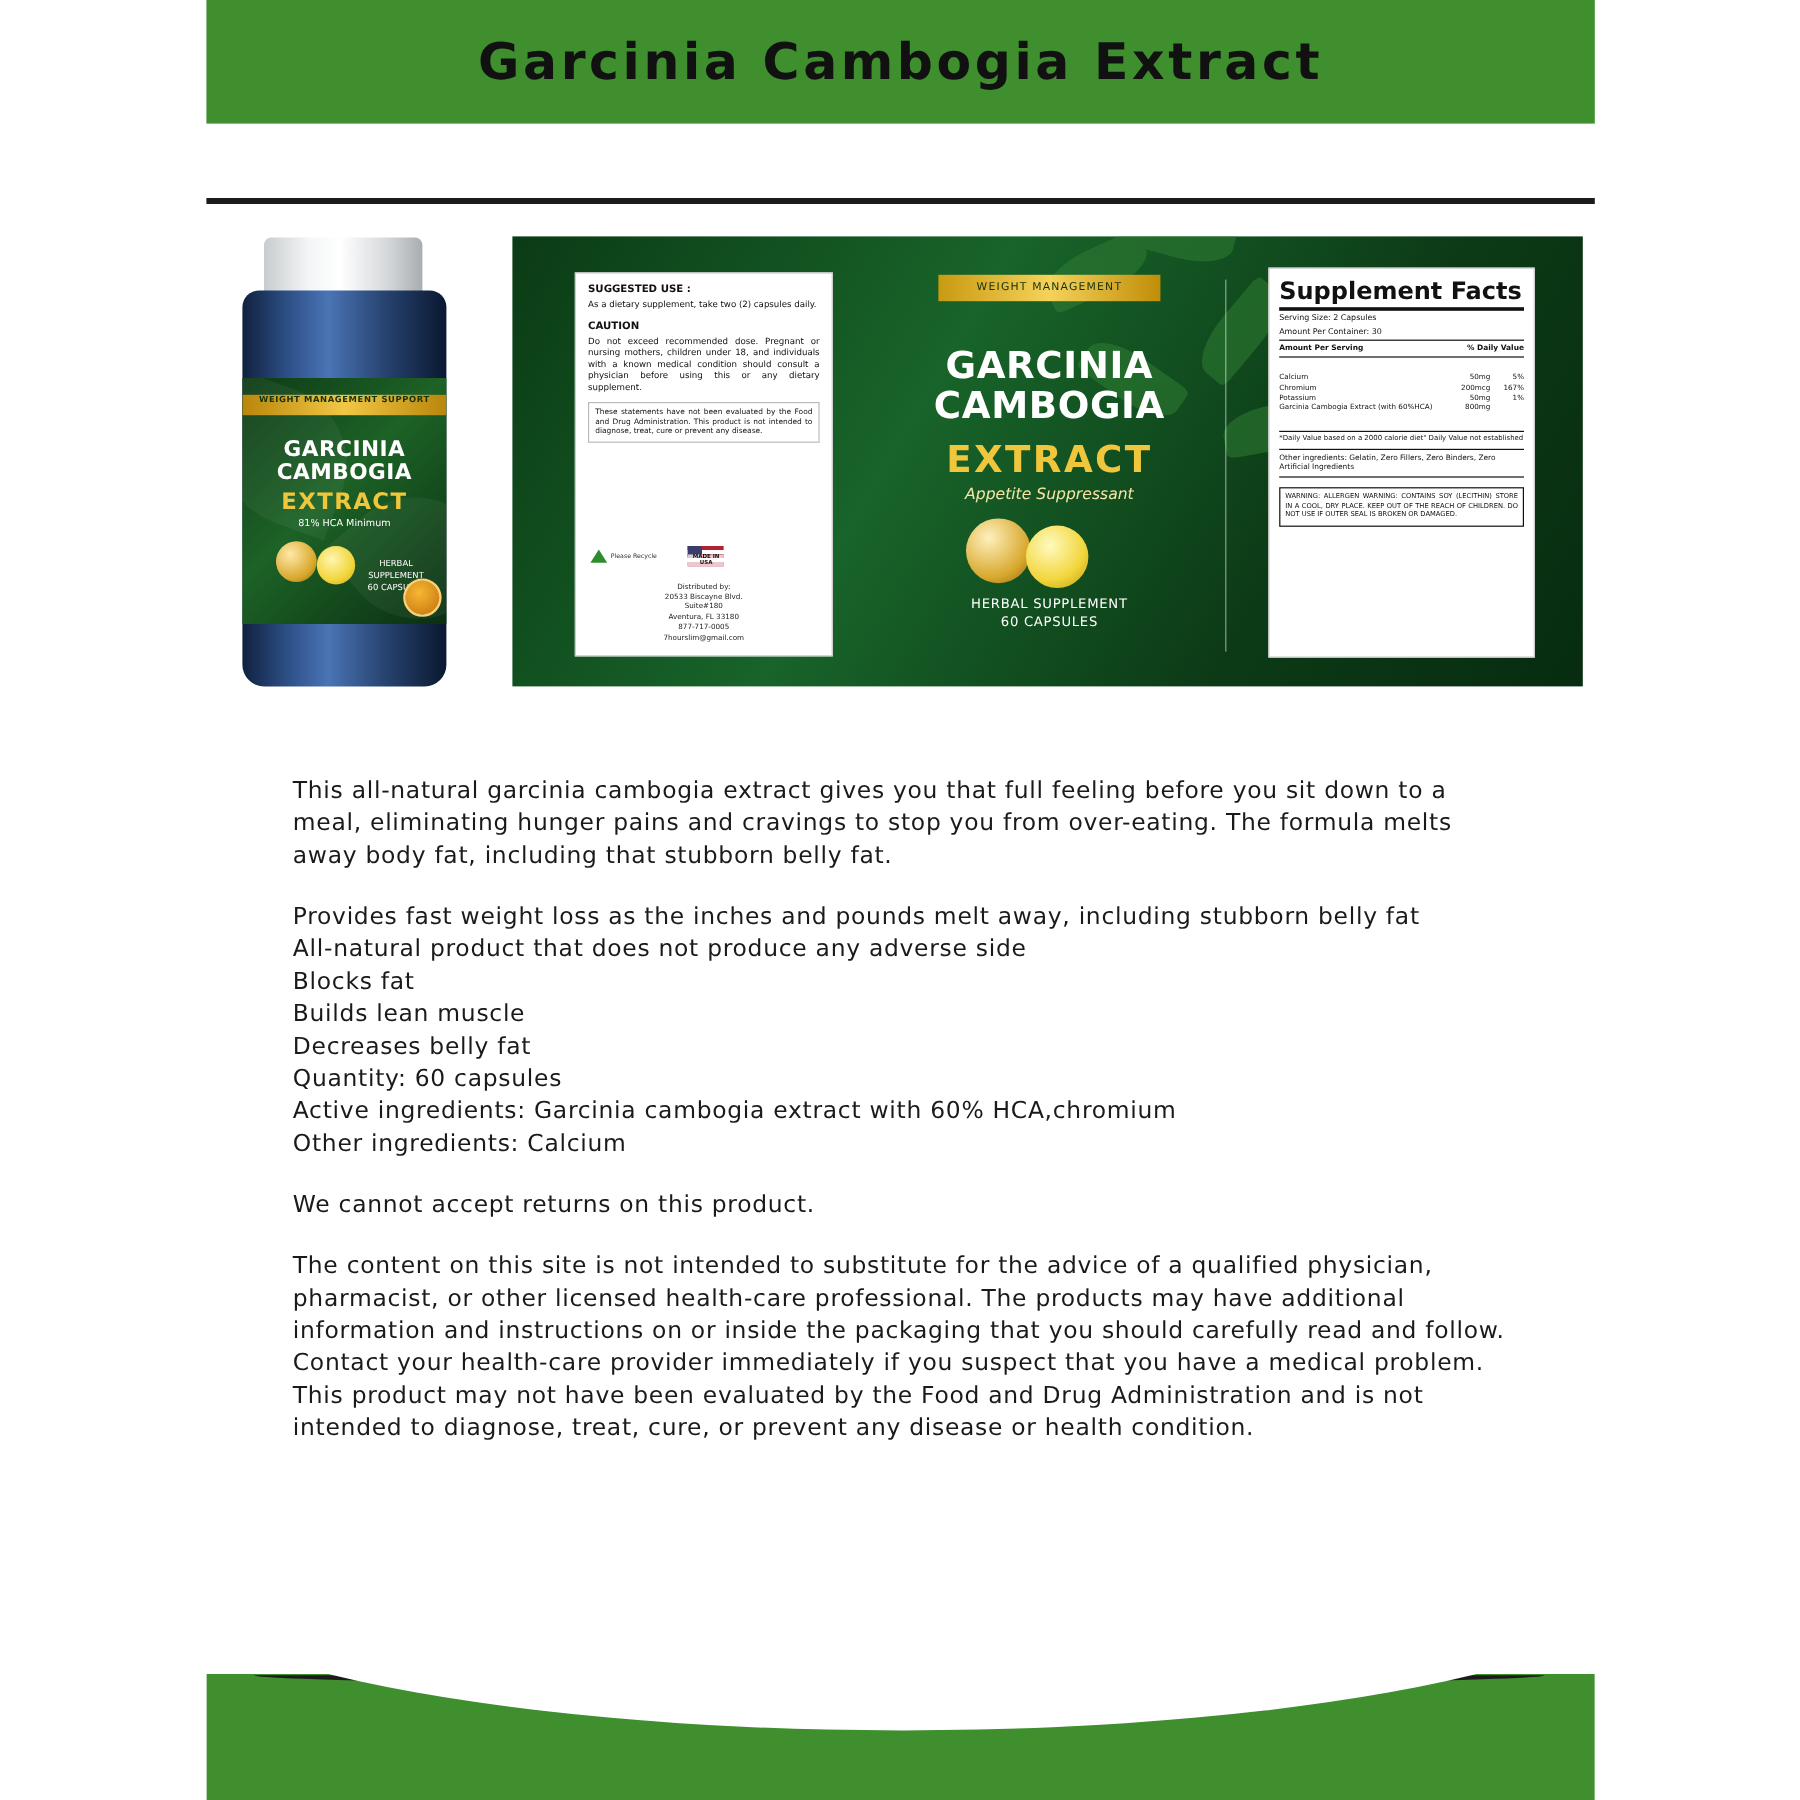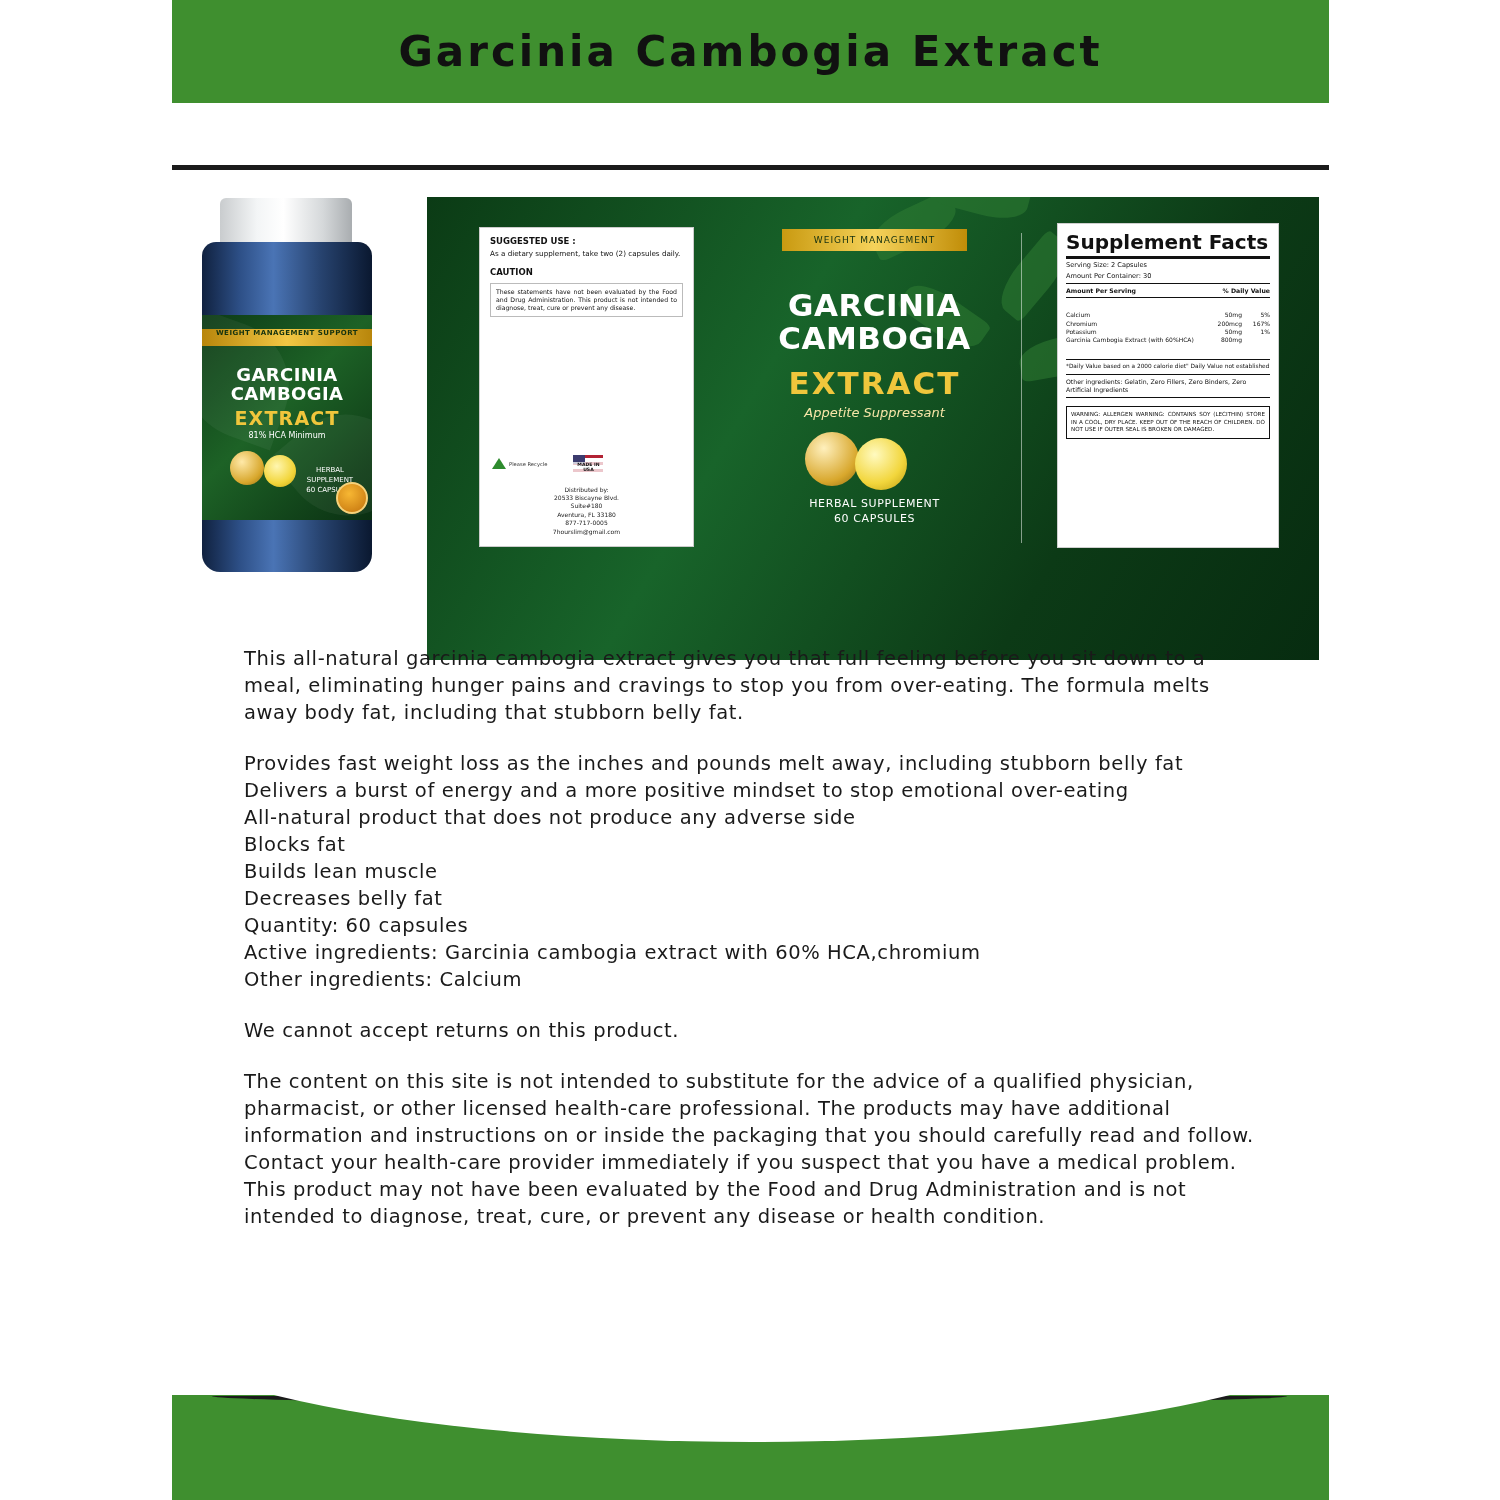--- a/index.html
+++ b/index.html
@@ -175,21 +175,21 @@
     background: radial-gradient(circle at 40% 35%, #f7b733, #c2710c);
     border: 2px solid #f7d27a;
   }
 
   
   .label-art {
     position: absolute;
     left: 255px;
     top: 12px;
     width: 892px;
-    height: 463px;
+    height: 375px;
     background: linear-gradient(120deg,#0b3b15 0%, #18642a 38%, #0c3a16 72%, #072c10 100%);
     overflow: hidden;
   }
   .art-leafy {
     position: absolute;
     right: 180px;
     top: -30px;
     width: 300px;
     height: 260px;
     opacity: .55;
@@ -520,20 +520,21 @@
       <i style="left:100px; top:10px;  transform:rotate(15deg);"></i>
       <i style="left:150px; top:90px;  transform:rotate(-50deg);"></i>
       <i style="left:60px;  top:130px; transform:rotate(35deg);"></i>
       <i style="left:180px; top:170px; transform:rotate(-10deg);"></i>
     </div>
 
     <div class="panel-use">
       <div class="pu-h">SUGGESTED USE :</div>
       <div class="pu-t">As a dietary supplement, take two (2) capsules daily.</div>
       <div class="pu-h">CAUTION</div>
+      <div class="pu-t">Do not exceed recommended dose. Pregnant or nursing mothers, children under 18, and individuals with a known medical condition should consult a physician before using this or any dietary supplement.</div>
       <div class="pu-box">These statements have not been evaluated by the Food and Drug Administration.  This product is not intended to diagnose, treat, cure or prevent any disease.</div>
 
       <div class="pu-icons">
         <div class="recycle">
           <span class="tri"></span>
           <span>Please Recycle</span>
         </div>
         <div class="flagbox">
           <span>MADE IN USA</span>
         </div>
@@ -610,21 +611,20 @@
     </div>
   </div>
 </div>
 
 <div class="body-copy">
 
   <p class="para">This all-natural garcinia cambogia extract gives you that full feeling before you sit down to a meal, eliminating hunger pains and cravings to stop you from over-eating. The formula melts away body fat, including that stubborn belly fat.</p>
 
   <div class="feature-list">
     <div>Provides fast weight loss as the inches and pounds melt away, including stubborn belly fat</div>
-    <div>Delivers a burst of energy and a more positive mindset to stop emotional over-eating</div>
     <div>All-natural product that does not produce any adverse side</div>
     <div>Blocks fat</div>
     <div>Builds lean muscle</div>
     <div>Decreases belly fat</div>
     <div>Quantity: 60 capsules</div>
     <div>Active ingredients: Garcinia cambogia extract with 60% HCA,chromium</div>
     <div>Other ingredients: Calcium</div>
   </div>
 
   <p class="para">We cannot accept returns on this product.</p>

